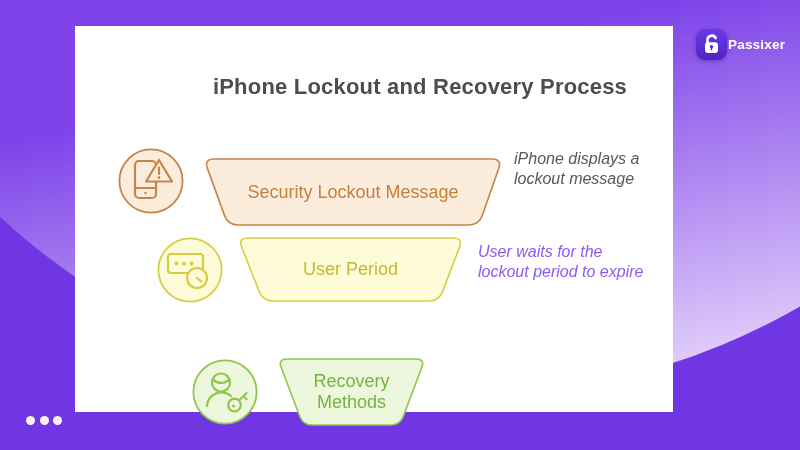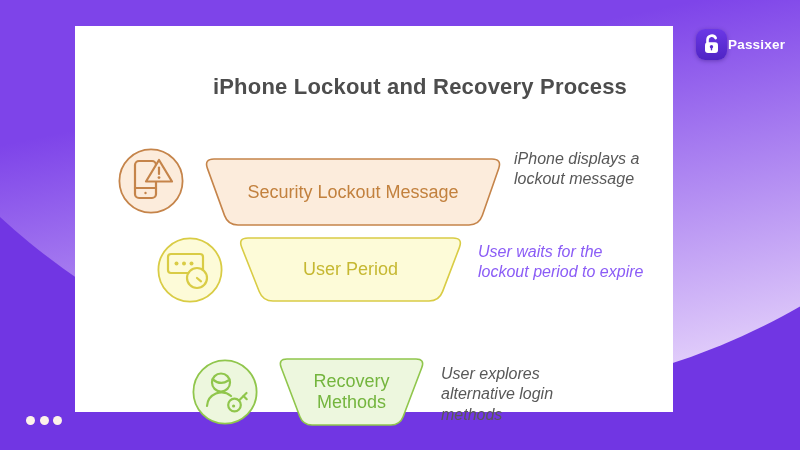--- a/index.html
+++ b/index.html
@@ -126,21 +126,20 @@
         </g>
       </svg>
       <div class="funnel">
         <svg class="funnel-shape" viewBox="0 0 149 68">
             <path d="M 10 1 L 139 1 Q 148 1 144.81195643651185 9.41643500760873 L 126.18804356348815 58.583564992391274 Q 123 67 114 67 L 35 67 Q 26 67 22.811956436511846 58.583564992391274 L 4.188043563488154 9.41643500760873 Q 1 1 10 1 Z" fill="#edf7de" stroke="#90c64c" stroke-width="1.6"></path>
           </svg>
         <div class="funnel-label" style="color: rgb(116, 181, 62);">
             <span>Recovery Methods</span>
           </div>
       </div>
-      <div class="step-desc" style="color: rgb(88, 88, 88);">User explores alternative login methods</div>
     </section>
 
   </div>
 
   <div id="brand">
     <div id="brand-tile" style="background: linear-gradient(rgb(107, 56, 230), rgb(79, 36, 196));">
       <svg width="31" height="31" viewBox="0 0 31 31">
         <path d="M11.5 13.5 V10.8 a4.3 4.3 0 0 1 8.2 -1.7" fill="none" stroke="#ffffff" stroke-width="2.6" stroke-linecap="round"></path>
         <rect x="9" y="13.2" width="13" height="10.8" rx="3" fill="#ffffff"></rect>
         <circle cx="15.5" cy="17.8" r="1.7" fill="#5a2bd0"></circle>

